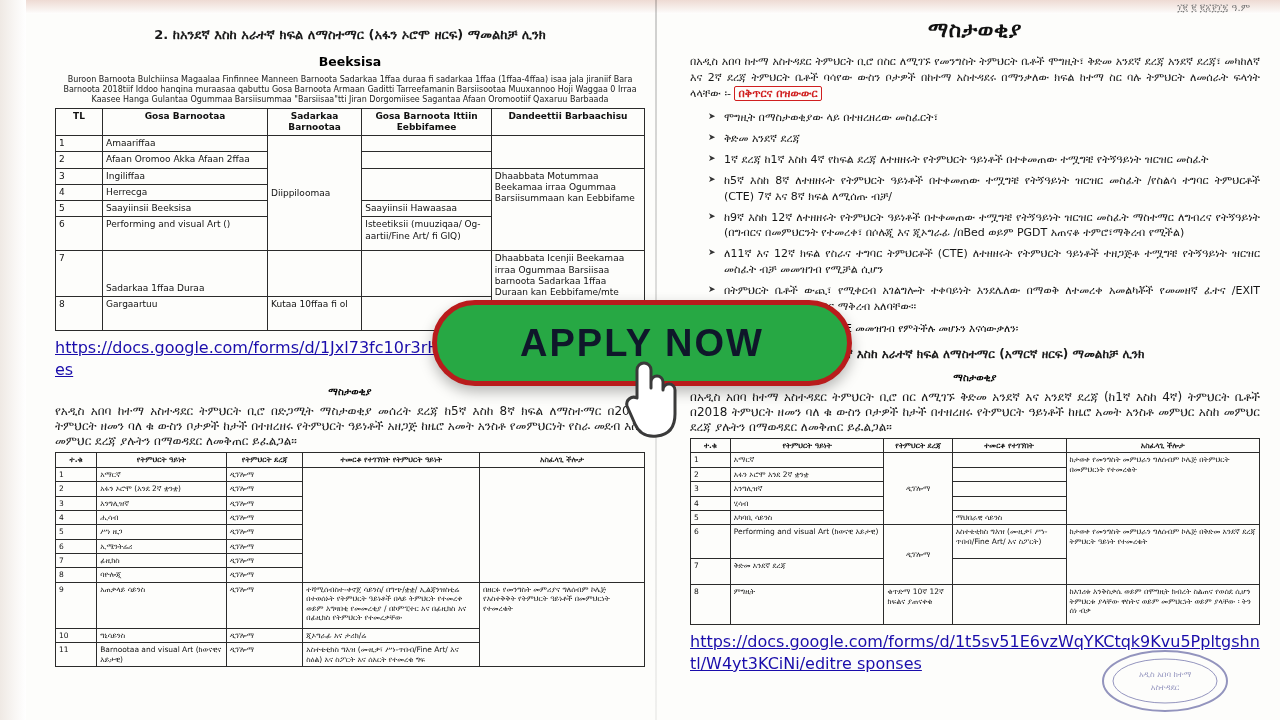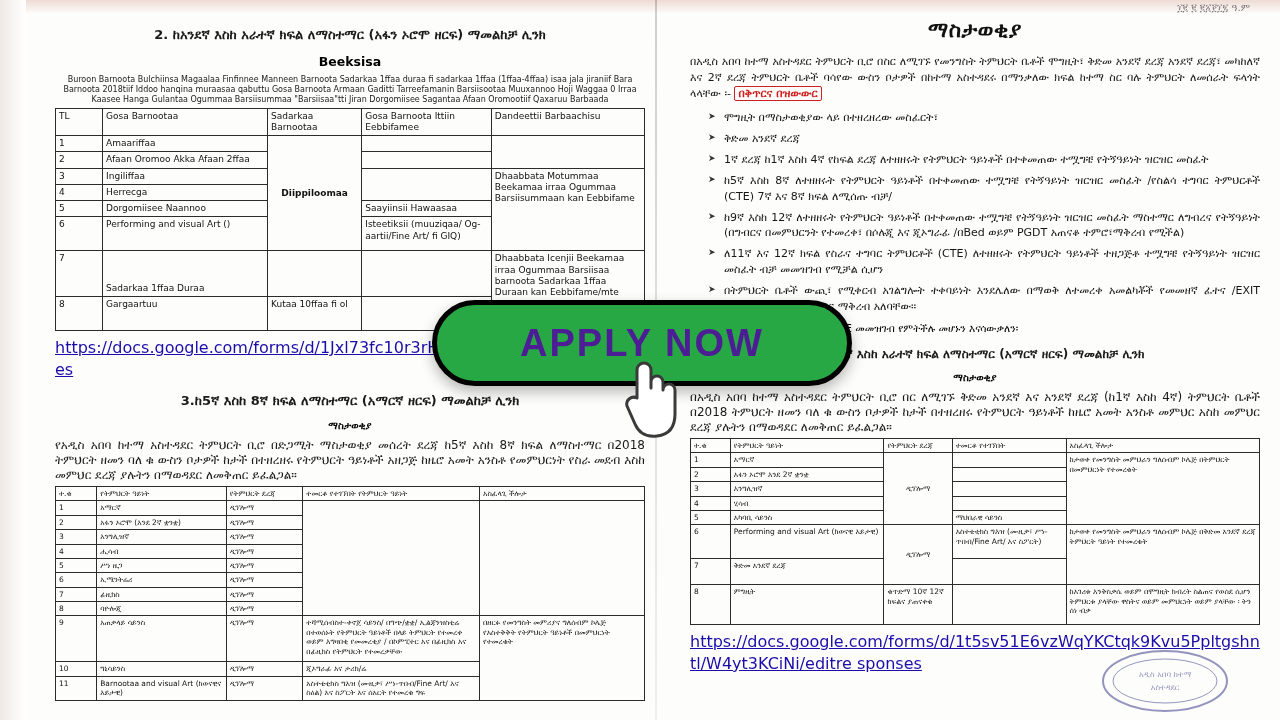--- a/index.html
+++ b/index.html
@@ -105,22 +105,22 @@
     color: #111;
     table-layout: fixed;
   }
   table.grid th, table.grid td {
     border: 1px solid #2b2b2b;
     padding: 2px 3px;
     vertical-align: top;
     line-height: 1.25;
   }
   table.grid th {
-    font-weight: 400;
-    text-align: left;
+    font-weight: 700;
+    text-align: center;
   }
   .t-small th, .t-small td { font-size: 7.5px; padding: 1px 2px; }
 
   .link {
     color: #1a0dab;
     font-size: 16px;
     word-break: break-all;
     text-decoration: underline;
     line-height: 1.35;
     display: inline-block;
@@ -140,26 +140,26 @@
     position: absolute;
     left: 432px;
     top: 300px;
     z-index: 50;
   }
   .apply-btn {
     width: 420px;
     height: 86px;
     border-radius: 43px;
     background: #27a844;
-    border: 5px solid #000000;
+    border: 5px solid #b91c1c;
     box-shadow: 0 6px 14px rgba(0,0,0,0.28);
     display: flex;
     align-items: center;
     justify-content: center;
-    color: #4c1d95;
+    color: #0f172a;
     font-size: 38px;
     font-weight: 700;
     letter-spacing: 2px;
     font-family: "Liberation Sans", sans-serif;
     cursor: pointer;
   }
   .cursor-hand {
     position: absolute;
     left: 185px;
     top: 56px;
@@ -212,42 +212,42 @@
           <th style="width:28%">Gosa Barnootaa</th>
           <th style="width:16%">Sadarkaa Barnootaa</th>
           <th style="width:22%">Gosa Barnoota Ittiin Eebbifamee</th>
           <th style="width:26%">Dandeettii Barbaachisu</th>
         </tr>
       </thead>
       <tbody>
         <tr>
           <td>1</td>
           <td>Amaariffaa</td>
-          <td rowspan="6" style="vertical-align:middle; text-align:center;font-weight:bold;">Diippiloomaa</td>
+          <td rowspan="6" style="vertical-align:middle; ">Diippiloomaa</td>
           <td></td>
           <td rowspan="2"></td>
         </tr>
         <tr>
           <td>2</td>
           <td>Afaan Oromoo Akka Afaan 2ffaa</td>
           <td></td>
         </tr>
         <tr>
           <td>3</td>
           <td>Ingiliffaa</td>
           <td rowspan="2"></td>
           <td rowspan="4">Dhaabbata Motummaa Beekamaa irraa Ogummaa Barsiisummaan kan Eebbifame</td>
         </tr>
         <tr>
           <td>4</td>
           <td>Herrecga</td>
         </tr>
         <tr>
           <td>5</td>
-          <td>Dorgomiisee Naannoo</td>
+          <td>Saayiinsii Beeksisa</td>
           <td>Saayiinsii Hawaasaa</td>
         </tr>
         <tr>
           <td>6</td>
           <td style="height:34px">Performing and visual Art ()</td>
           <td>Isteetiksii (muuziqaa/ Og-aartii/Fine Art/ fi GIQ)</td>
         </tr>
         <tr>
           <td>7</td>
           <td style="height:46px; vertical-align:bottom;">Sadarkaa 1ffaa Duraa</td>
@@ -259,21 +259,20 @@
           <td>8</td>
           <td style="height:34px">Gargaartuu</td>
           <td>Kutaa 10ffaa fi ol</td>
           <td></td>
         </tr>
       </tbody>
     </table>
 
     <a class="link" href="#">https://docs.google.com/forms/d/1Jxl73fc10r3rHf5KehvGeGRC3v...esponses</a>
 
-    <div class="sec-title" style="margin-top:12px;">3.ከ5ኛ እስከ 8ኛ ክፍል ለማስተማር (አማርኛ ዘርፍ) ማመልከቻ ሊንክ</div>
 
     <div class="center-title" style="font-size:10px;">ማስታወቂያ</div>
     <div class="pre-table-note">የአዲስ አበባ ከተማ አስተዳደር ትምህርት ቢሮ በድጋሚት ማስታወቂያ መሰረት ደረጃ ከ5ኛ እስከ 8ኛ ክፍል ለማስተማር በ2018 ትምህርት ዘመን ባለ ቁ ውስን ቦታዎች ከታች በተዘረዘሩ የትምህርት ዓይነቶች አዘጋጅ ከዜሮ አመት አንስቶ የመምህርነት የስራ መደብ እስከ መምህር ደረጃ ያሉትን በማወዳደር ለመቅጠር ይፈልጋል።</div>
 
     <table class="grid t-small">
       <thead>
         <tr>
           <th style="width:7%">ተ.ቁ</th>
           <th style="width:22%">የትምህርት ዓይነት</th>
           <th style="width:13%">የትምህርት ደረጃ</th>

